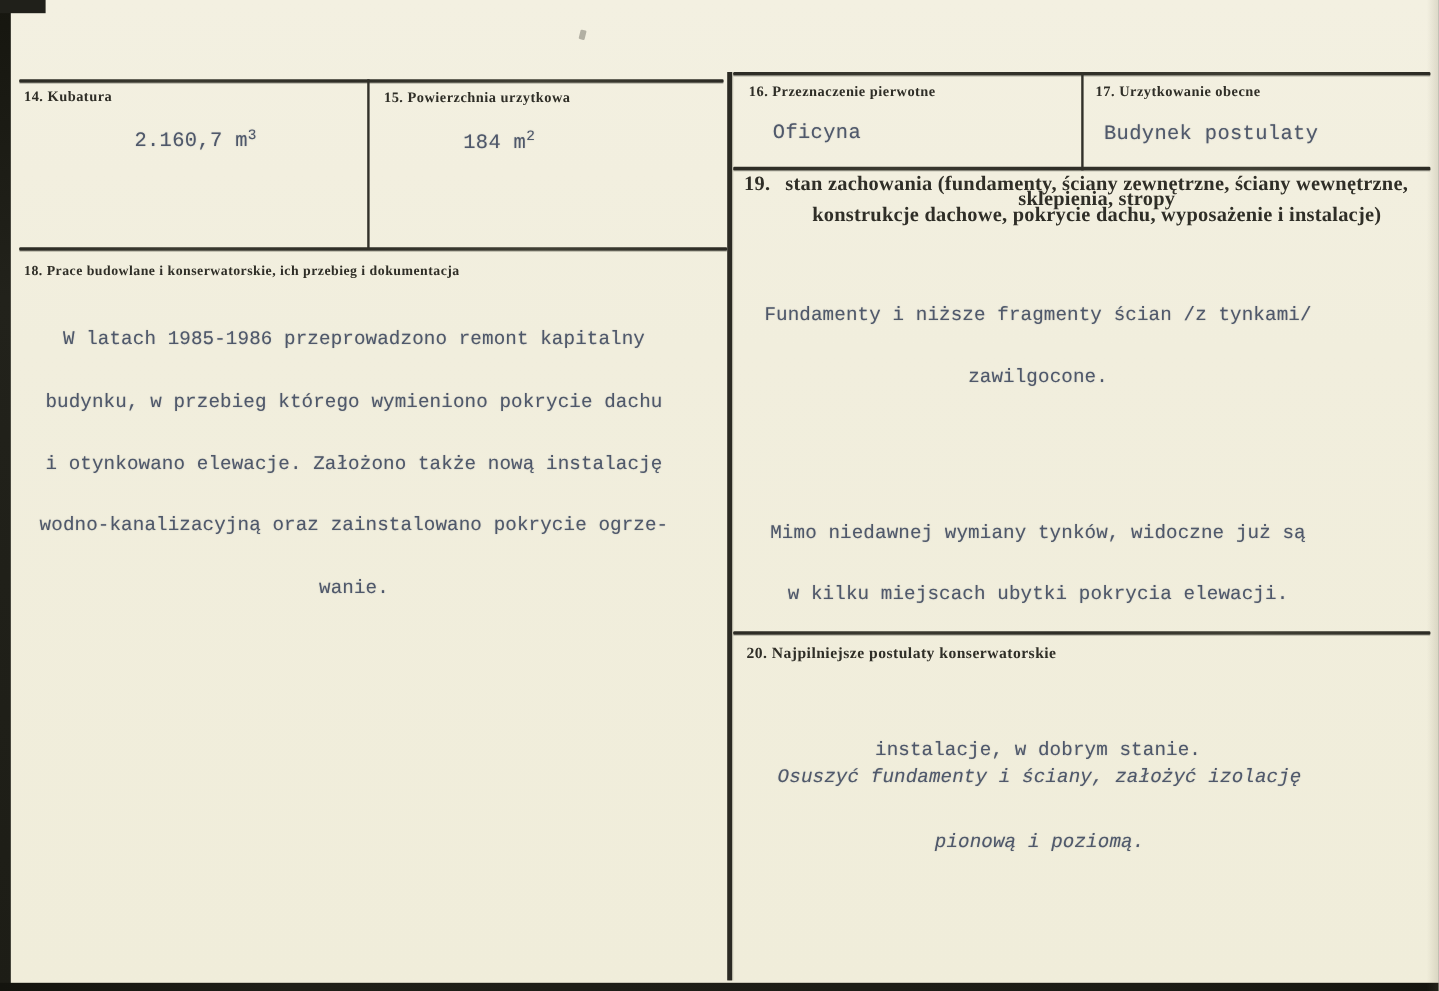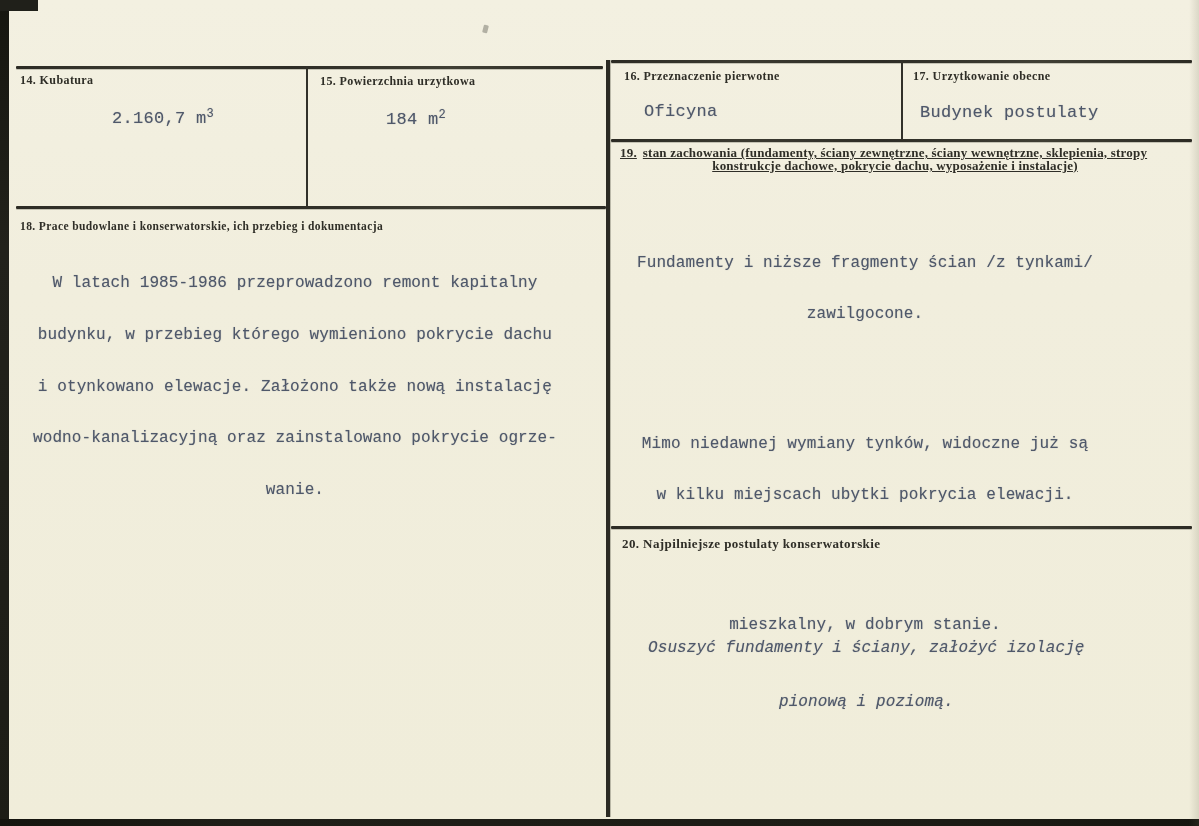--- a/index.html
+++ b/index.html
@@ -20,21 +20,21 @@
   
   .hline{position:absolute;height:3px;border-radius:1px;
     background:linear-gradient(90deg,#2c2b24,#3b3a30 22%,#2e2d26 47%,#403f34 74%,#2c2b24);
     box-shadow:0 1px 0 rgba(60,58,48,0.25);}
   .vline{position:absolute;width:2px;background:#32312a;}
   .vline-thick{position:absolute;width:4px;background:#2b2a23;
     box-shadow:1px 0 0 rgba(60,58,48,0.3);}
   
   .plabel{position:absolute;font-family:"Liberation Serif",serif;font-weight:700;
     font-size:12px;color:#2f2e27;letter-spacing:0.4px;white-space:nowrap;}
-  .plabel-sm{font-size:13px;letter-spacing:0.2px;line-height:13px;text-decoration:underline;}
+  .plabel-sm{font-size:17px;letter-spacing:0.2px;line-height:13px;}
   .label-row{display:flex;gap:6px;white-space:normal;}
   .label-num{flex:0 0 auto;}
   
   .type{position:absolute;font-family:"Liberation Mono","DejaVu Sans Mono",monospace;
     color:#4f586a;white-space:pre;text-shadow:0 0 1px rgba(79,88,106,0.45);}
   .type-val{font-size:17px;letter-spacing:0.3px;}
   .type-body{font-size:16px;line-height:17.2px;letter-spacing:0.1px;}
   .type-body .para{margin:0 0 9px 0;}
   .sup{font-size:12px;position:relative;top:-6px;}
   .speck{position:absolute;left:483px;top:25px;width:5px;height:8px;
@@ -91,21 +91,21 @@
   <div class="type type-body" style="left:637px;top:186px;">
     <div class="para">
       <div>Fundamenty i niższe fragmenty ścian /z tynkami/</div>
       <div>zawilgocone.</div>
     </div>
     <div class="para">
       <div>Mimo niedawnej wymiany tynków, widoczne już są</div>
       <div>w kilku miejscach ubytki pokrycia elewacji.</div>
     </div>
     <div class="para">
-      <div>mieszkalny, w dobrym stanie.</div>
+      <div>instalacje, w dobrym stanie.</div>
     </div>
   </div>
 
   <div class="plabel" style="left:622px;top:536px;font-size:13px;"><span>20.</span> <span>Najpilniejsze postulaty konserwatorskie</span></div>
   <div class="type type-body" style="left:648px;top:567px;line-height:18px;">
     <div class="para" style="margin-bottom:8px;font-style:italic;">
       <div>Osuszyć fundamenty i ściany, założyć izolację</div>
       <div>pionową i poziomą.</div>
     </div>
     <div class="para">

